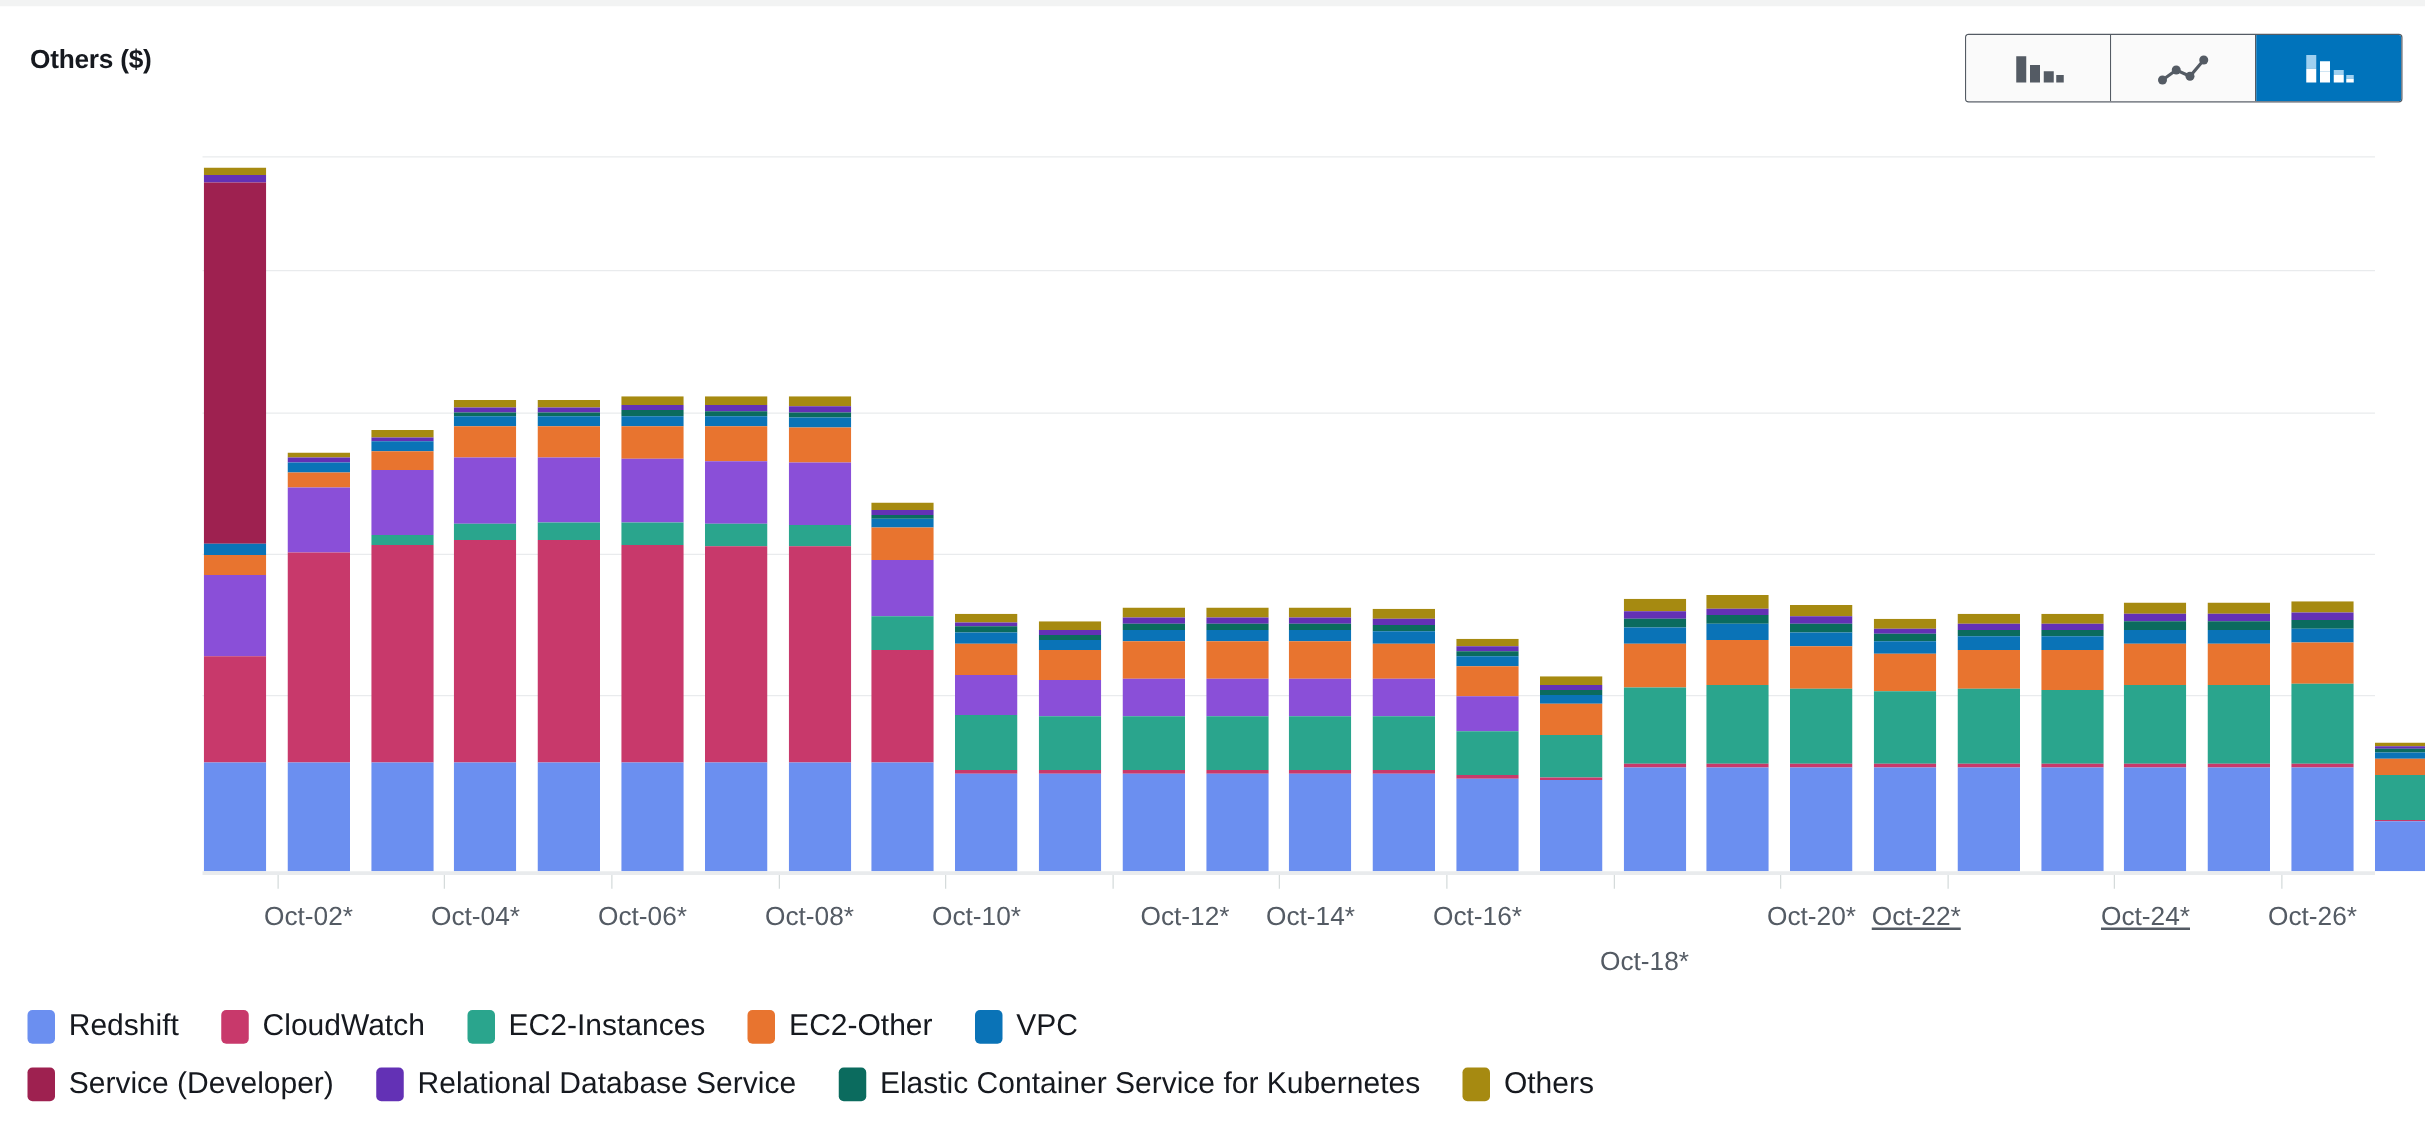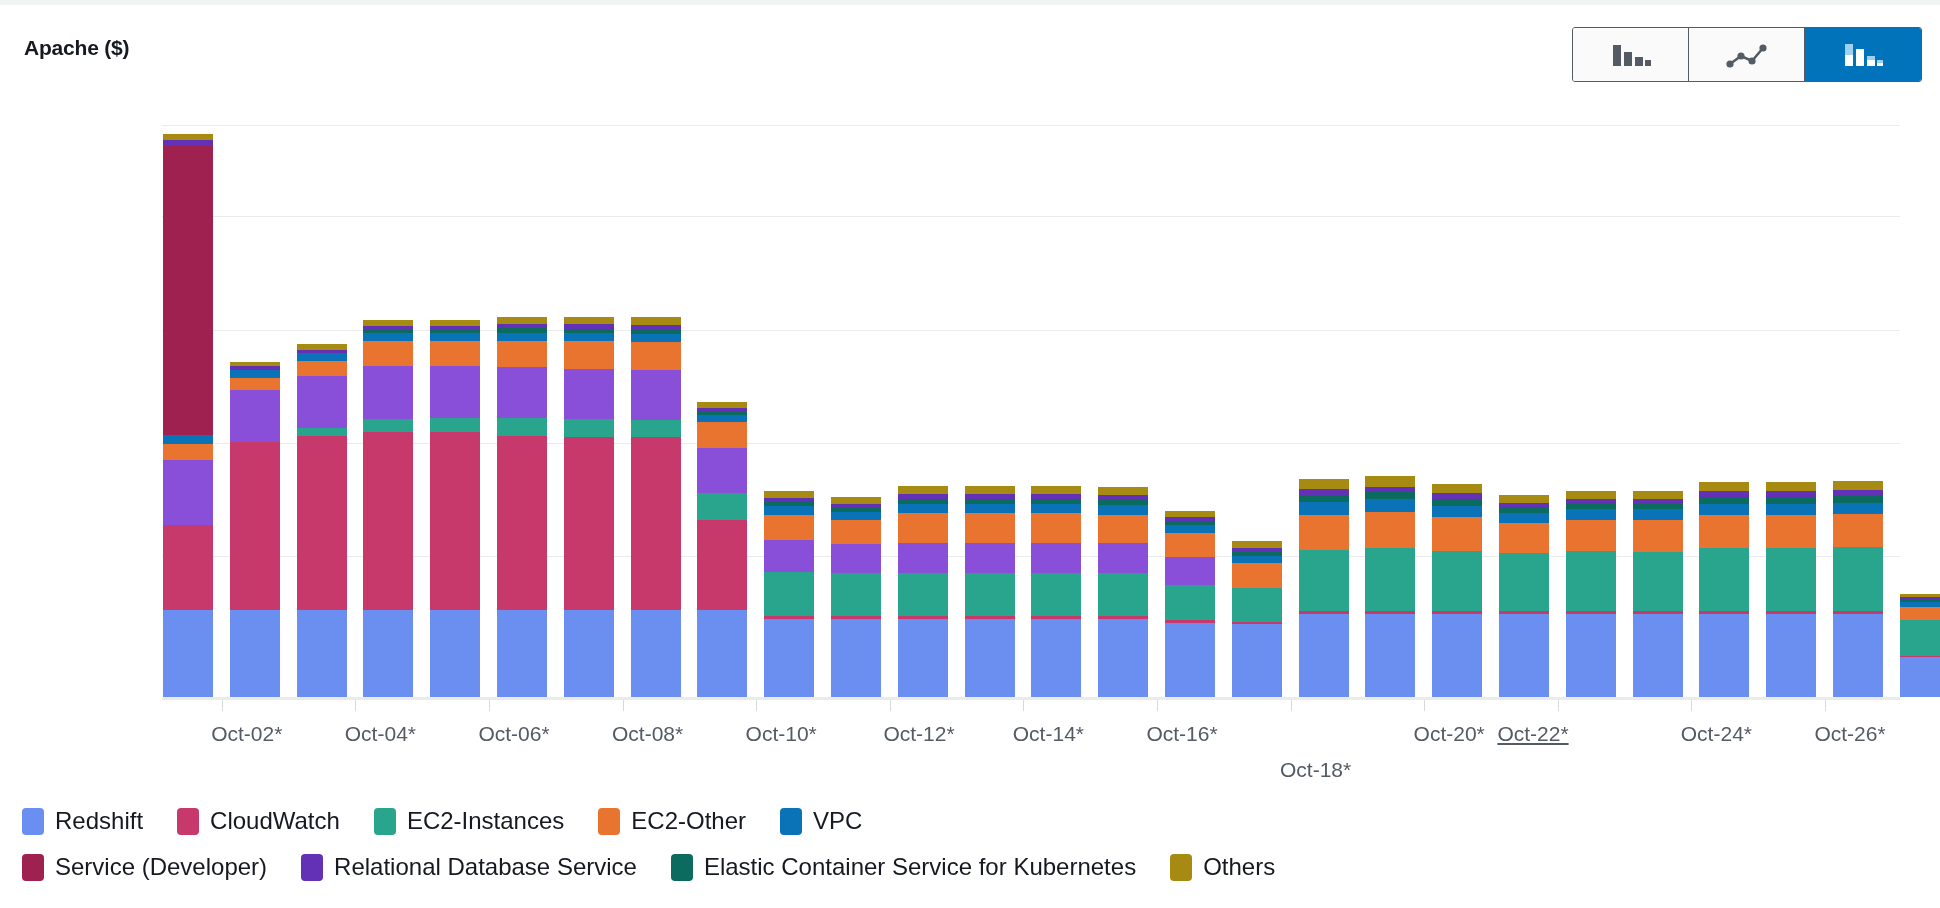--- a/index.html
+++ b/index.html
@@ -139,21 +139,21 @@
     color: #16191f;
   }
 </style>
 </head>
 <body>
 
 <div id="root">
 
   <div class="top-edge"></div>
 
-  <div class="chart-title">Apache ($)</div>
+  <div class="chart-title">Others ($)</div>
 
   <div class="toggle-group">
     <div class="toggle-btn">
       <svg width="44" height="30" viewBox="0 0 44 30">
         <rect x="4" y="5" width="8" height="21" fill="#545b64"></rect>
         <rect x="15" y="12" width="8" height="14" fill="#545b64"></rect>
         <rect x="26" y="17" width="8" height="9" fill="#545b64"></rect>
         <rect x="36" y="20" width="6" height="6" fill="#545b64"></rect>
       </svg>
     </div>
@@ -485,27 +485,27 @@
         <div class="tick" style="left: 1557.8px;"></div>
         <div class="tick" style="left: 1691.4px;"></div>
         <div class="tick" style="left: 1825px;"></div>
       </div>
     <div id="xlabels">
         <div class="xlabel" style="left: 246.8px;">Oct-02*</div>
         <div class="xlabel" style="left: 380.4px;">Oct-04*</div>
         <div class="xlabel" style="left: 514px;">Oct-06*</div>
         <div class="xlabel" style="left: 647.6px;">Oct-08*</div>
         <div class="xlabel" style="left: 781.2px;">Oct-10*</div>
-        <div class="xlabel" style="left: 919px;">Oct-12*</div>
+        <div class="xlabel" style="left: 948px;">Oct-12*</div>
         <div class="xlabel" style="left: 1048.4px;">Oct-14*</div>
         <div class="xlabel" style="left: 1182px;">Oct-16*</div>
         <div class="xlabel" style="left: 1315.6px; margin-top: 36px;">Oct-18*</div>
         <div class="xlabel" style="left: 1449.2px;">Oct-20*</div>
         <div class="xlabel" style="left: 1533px; text-decoration: underline;">Oct-22*</div>
-        <div class="xlabel" style="left: 1716.4px;">Oct-24*</div>
+        <div class="xlabel" style="left: 1716.4px; text-decoration: underline;">Oct-24*</div>
         <div class="xlabel" style="left: 1850px;">Oct-26*</div>
       </div>
   </div>
 
   <div class="legend">
     <div class="legend-row" id="legend-row-0">
         <div class="legend-item">
           <span class="swatch" style="background: rgb(107, 143, 240);"></span>
           <span class="legend-label">Redshift</span>
         </div>

